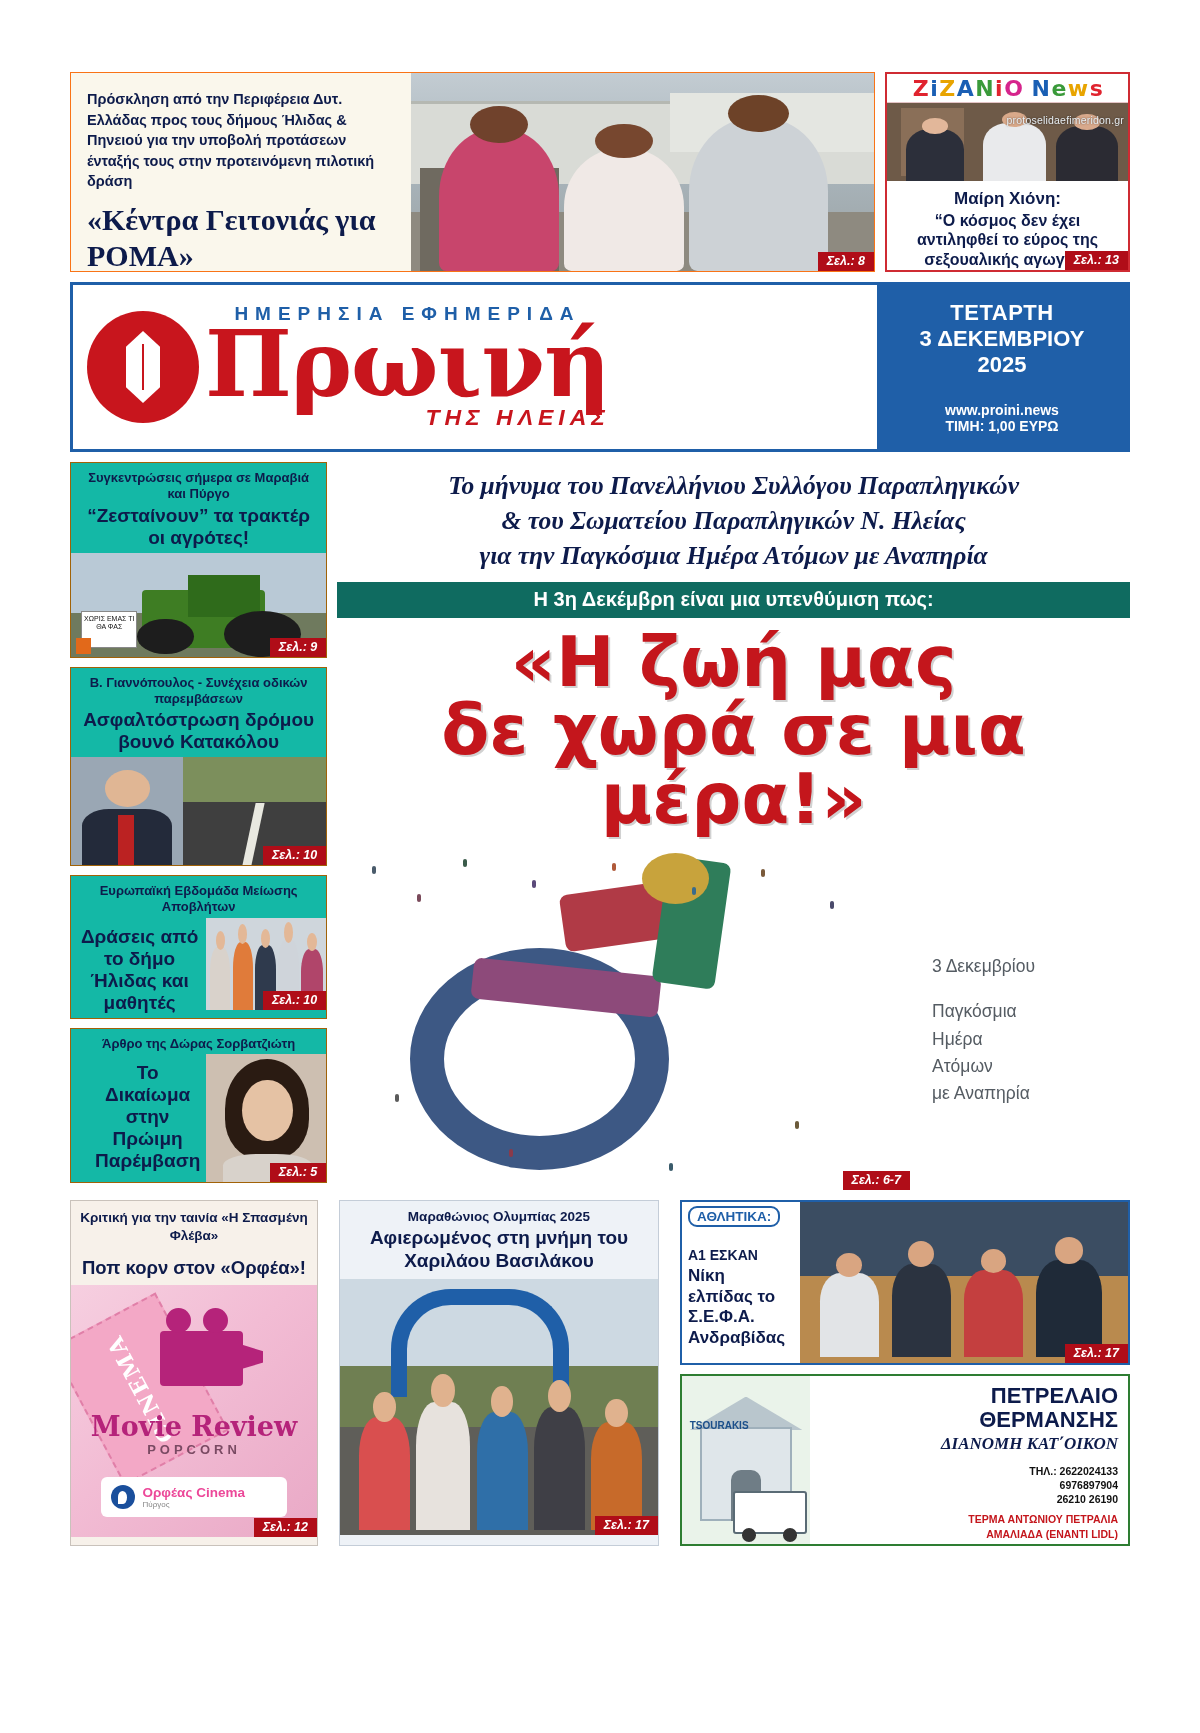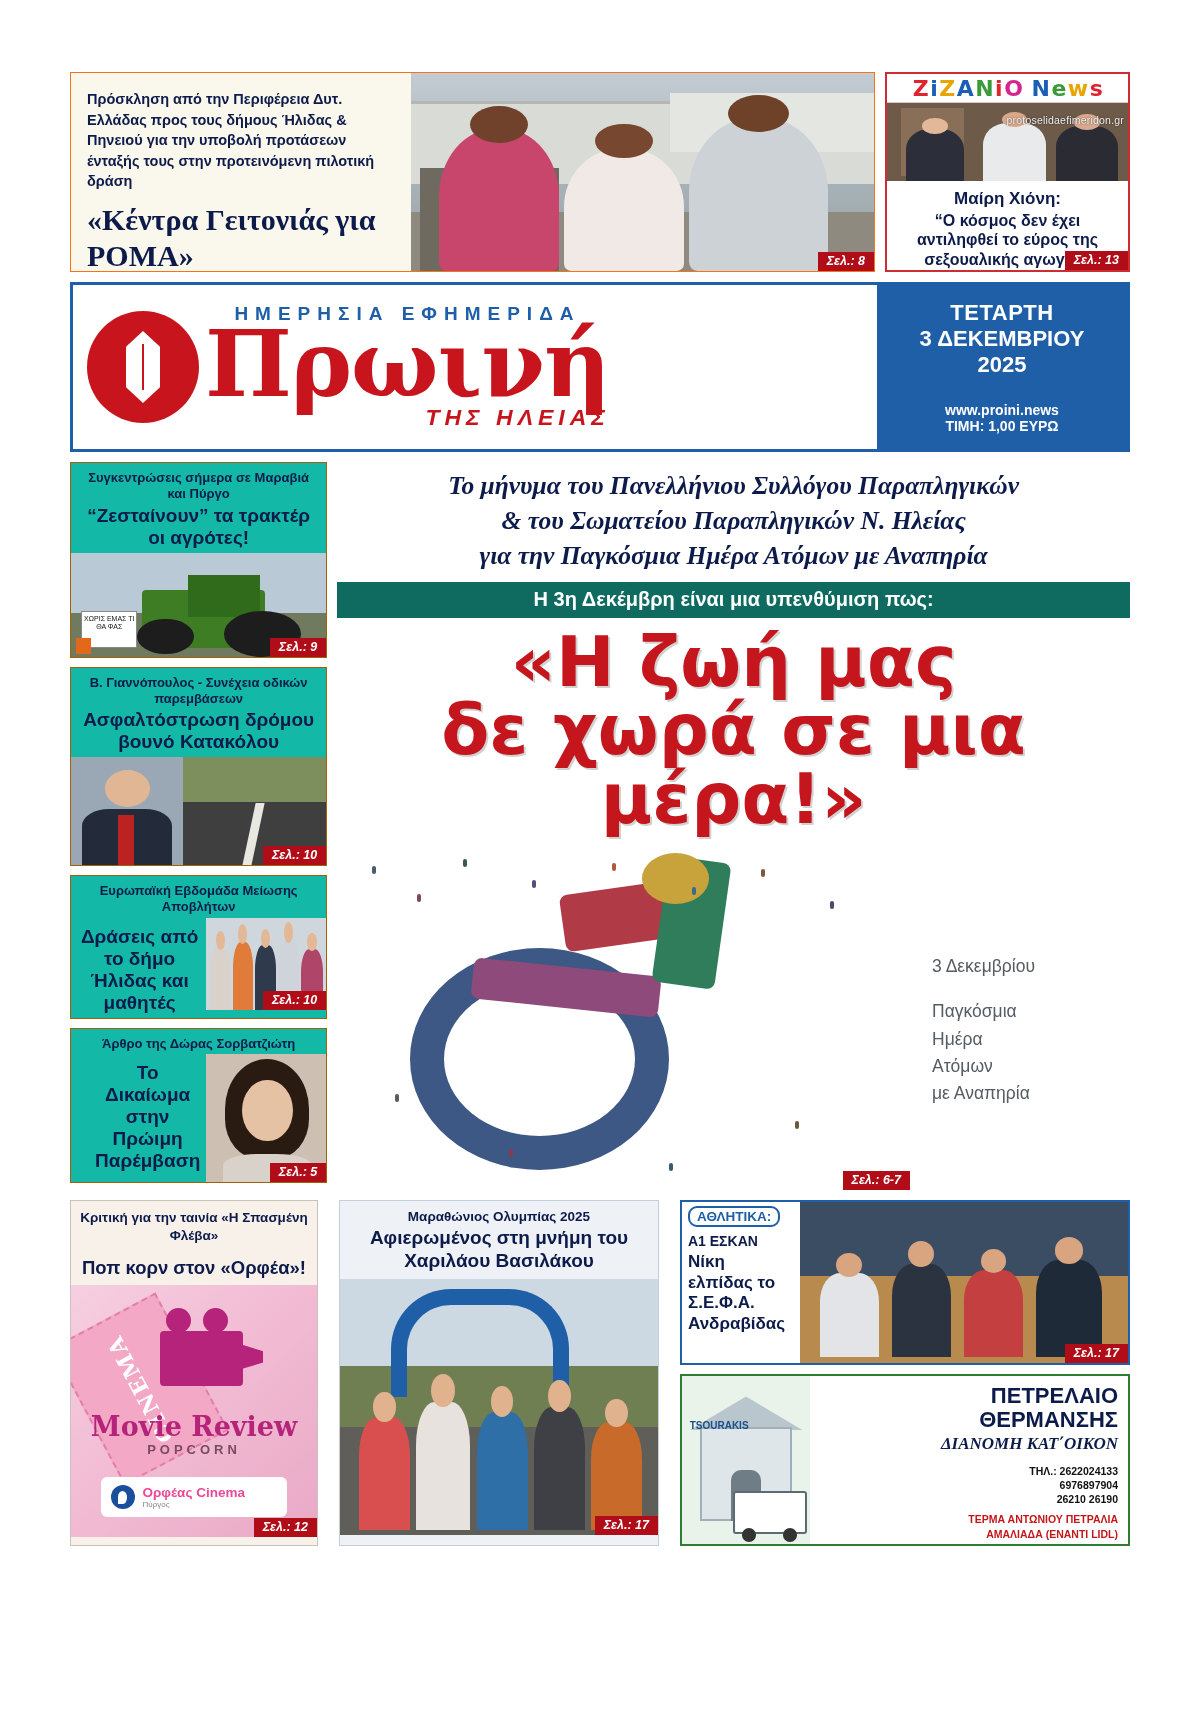--- a/index.html
+++ b/index.html
@@ -276,21 +276,21 @@
   .bt-mar-head { font-size: 19px; font-weight:700; color:#0d1b4b; line-height:1.2; margin-top:3px; }
   .mar-photo { position:relative; height:256px; overflow:hidden; background: linear-gradient(#cdd9e2 0 34%, #6f7f52 34% 58%, #5f5e59 58% 100%); }
   .mar-arch { position:absolute; left:16%; top:4%; width:56%; height:42%; border:16px solid #1f5fa8; border-bottom:none; border-radius: 60px 60px 0 0;}
   .runner { position:absolute; bottom:2%; border-radius:34% 34% 0 0; }
   .runner .h { position:absolute; left:28%; top:-22%; width:44%; height:26%; border-radius:50%; background:#e0b28e; }
 
   .bt-right { flex: 1 1 auto; display:flex; flex-direction:column; gap: 9px; }
   .athletics { flex: 0 0 165px; border: 2px solid #1f5fa8; display:flex; overflow:hidden; position:relative; background:#fff;}
   .ath-left { flex: 0 0 118px; padding: 4px 6px; }
   .ath-tag { display:inline-block; border:2px solid #1f5fa8; color:#1f5fa8; font-weight:700; font-size:13.5px; padding:1px 7px; border-radius:9px;}
-  .ath-sub { font-size:14px; font-weight:700; color:#0d1b4b; margin-top:6px;}
+  .ath-sub { font-size:14px; font-weight:700; color:#0d1b4b; margin-top:20px;}
   .ath-head { font-size:17px; font-weight:700; color:#0d1b4b; line-height:1.2; margin-top:3px;}
   .ath-photo { flex:1 1 auto; position:relative; overflow:hidden; background: linear-gradient(#3b4d62 0 46%, #b98a4e 46% 100%); }
   .ath-p { position:absolute; bottom:4%; border-radius:34% 34% 0 0; }
   .ath-p .h { position:absolute; left:28%; top:-24%; width:44%; height:28%; background:#d9a581; border-radius:50%; }
 
   .petrol { flex: 1 1 auto; border: 2px solid #2e7d32; background:#fff; position:relative; overflow:hidden; display:flex;}
   .petrol-left { flex: 0 0 128px; position:relative; background:#eaf3ea; }
   .house { position:absolute; left:14%; bottom:14%; width:72%; height:56%; background:#dfe6ea; border:2px solid #9fb0bb; }
   .roof { position:absolute; left:6%; bottom:68%; width:88%; height:20%; background:#b9c6cd; clip-path: polygon(50% 0, 100% 100%, 0 100%); }
   .door { position:absolute; left:38%; bottom:14%; width:24%; height:30%; background:#6f7d86; border-radius:10px 10px 0 0;}

